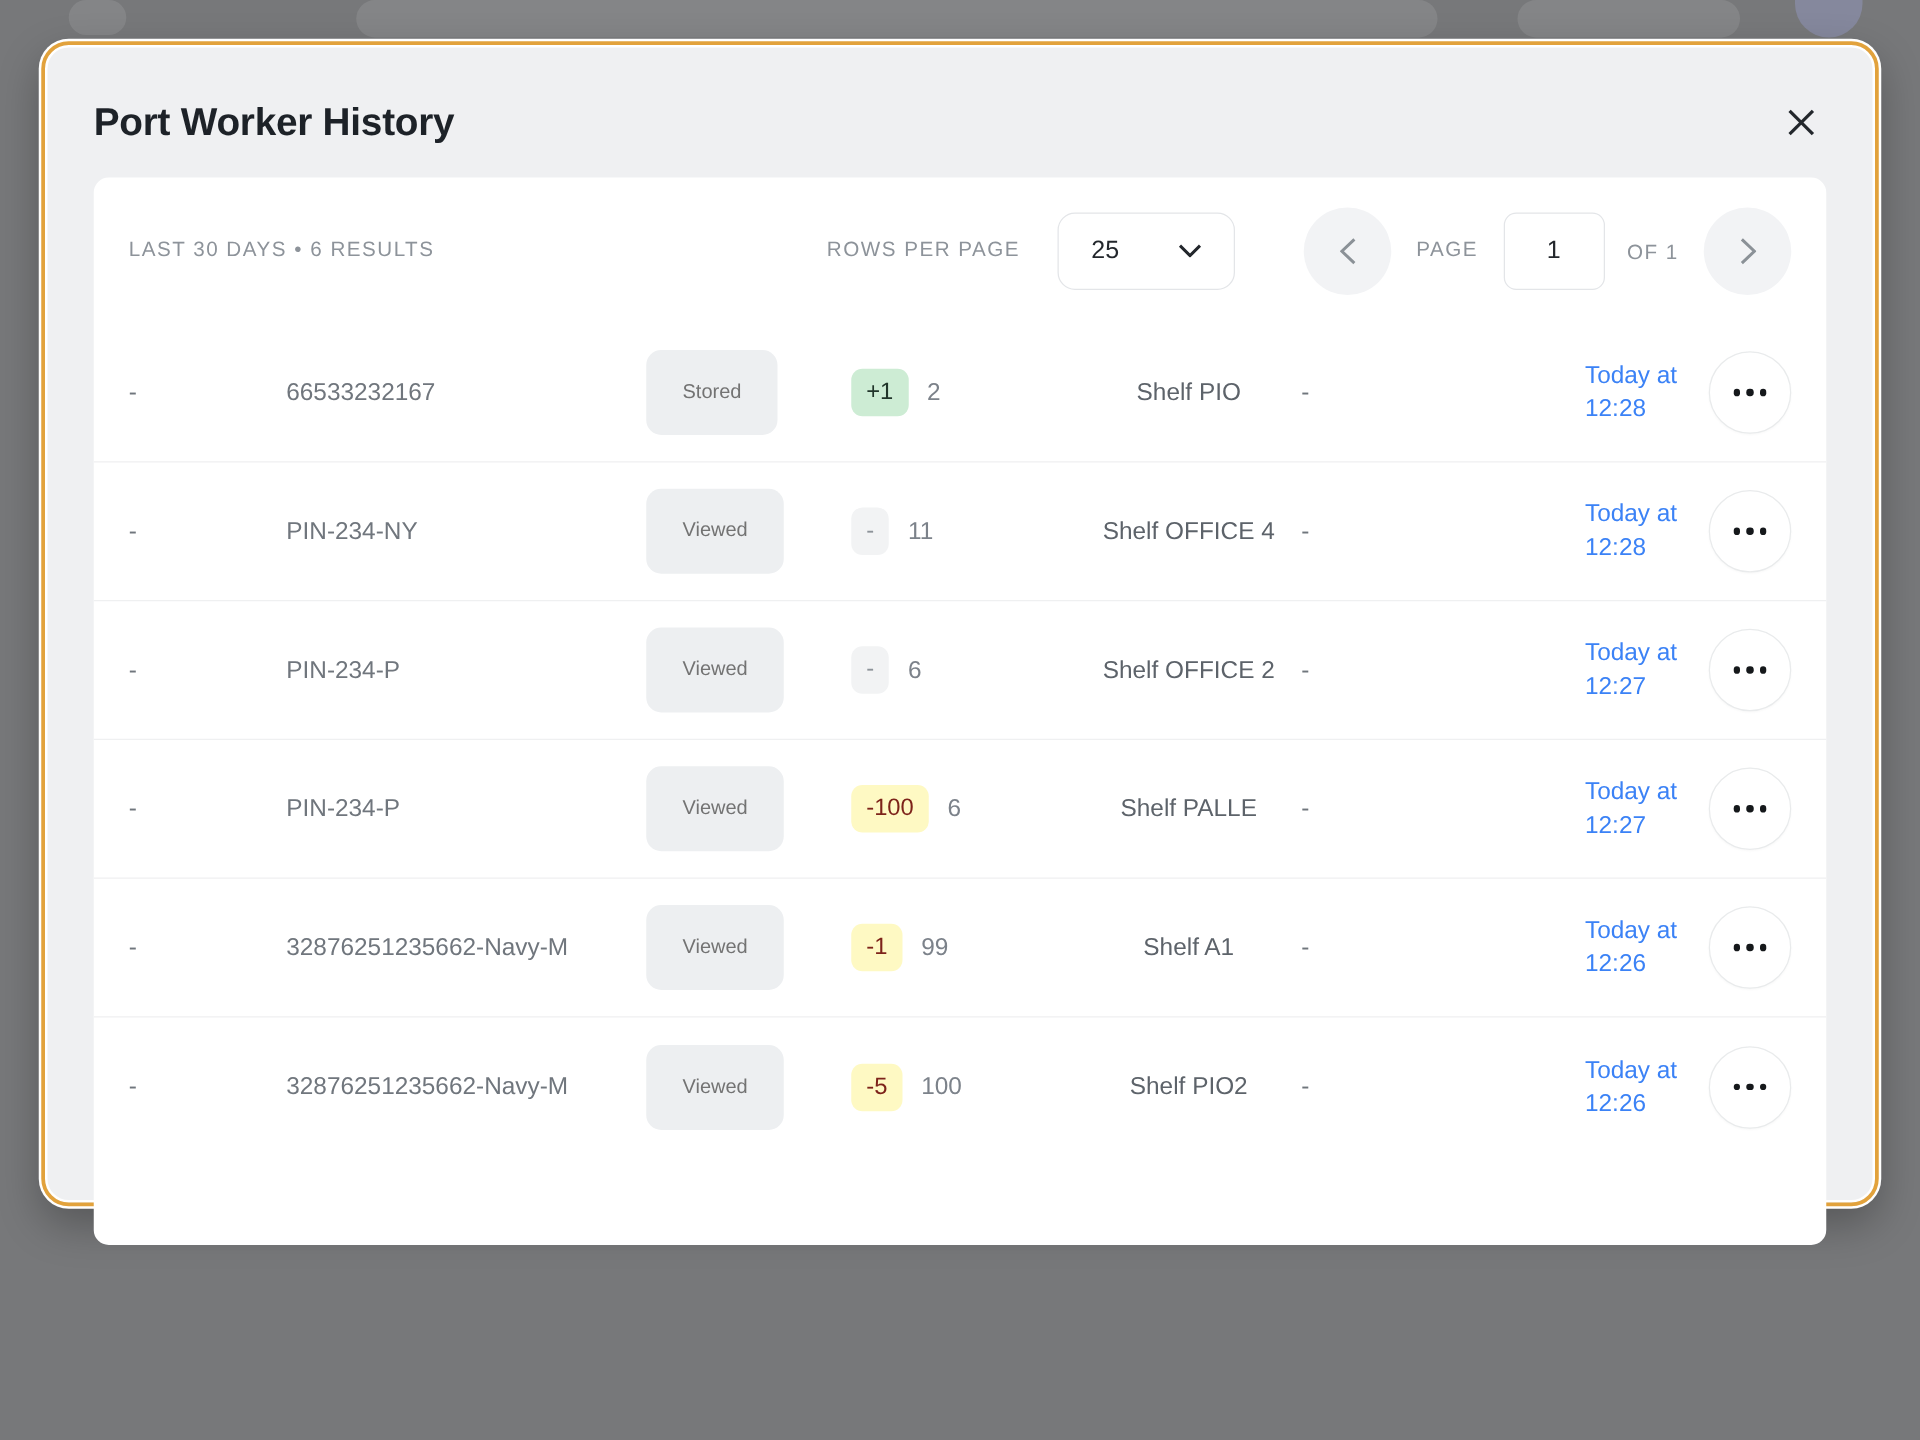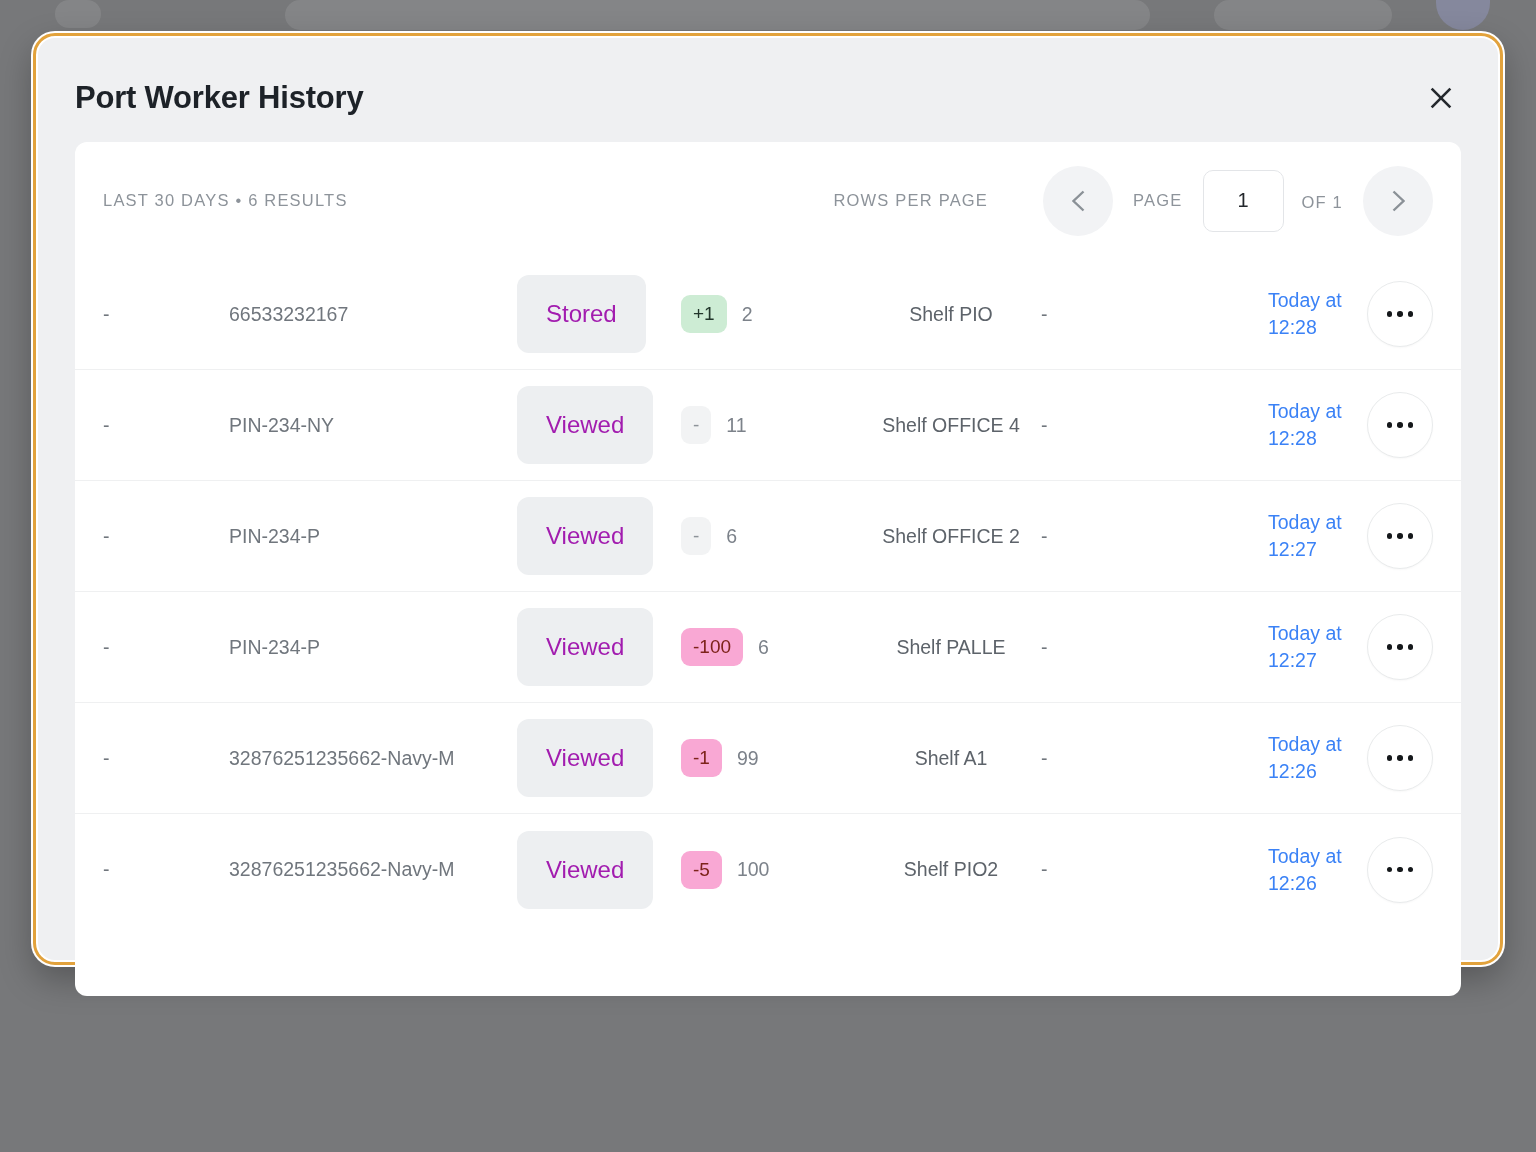--- a/index.html
+++ b/index.html
@@ -93,29 +93,29 @@
     display:inline-flex; align-items:center; justify-content:center;
     font-size:13px; color:#8d939a; cursor:pointer;
   }
   .sort-chev { stroke:#8d939a; stroke-width:2; fill:none; }
 
   .trow { height:111px; align-items:center; border-bottom:1px solid #eff0f1; }
   .trow:last-child { border-bottom:none; }
   .cell { font-size:19.5px; color:#70767d; display:flex; align-items:center; }
   .c-loc { color:#5d636a;justify-content:center; }
   .action-badge {
-    background:#edeff1; color:#a21caf; font-size:24px;
+    background:#edeff1; color:#737373; font-size:16px;
     padding:25px 29px; border-radius:12px; display:inline-block;
   }
   .delta {
     font-size:19px; padding:8px 12px; border-radius:9px; margin-right:15px;
     display:inline-block; min-width:29px; text-align:center;
   }
   .delta.positive { background:#cdecd4; color:#21352a; }
-  .delta.negative { background:#f9a8d4; color:#7d231a; }
+  .delta.negative { background:#fef9c3; color:#7d231a; }
   .delta.neutral  { background:#f2f3f4; color:#8d9399; }
   .qty { color:#7c828a; }
   .c-time { flex-direction:column; align-items:flex-start; justify-content:center; }
   .c-time span { color:#3b82f6; line-height:27px; font-size:19.5px;margin-left:32px; }
   .c-menu { justify-content:flex-end; }
   .menu-btn {
     width:66px; height:66px; border-radius:50%;
     background:#fff; border:1px solid #e9ebec; cursor:pointer;
     display:flex; align-items:center; justify-content:center; gap:5px;
     box-shadow:0 1px 2px rgba(0,0,0,0.03);
@@ -141,20 +141,26 @@
       </svg>
     </button>
   </div>
 
   <div class="panel">
 
     <div class="toolbar">
       <div class="upper-label">LAST 30 DAYS • 6 RESULTS</div>
       <div class="toolbar-right">
         <span class="upper-label">ROWS PER PAGE</span>
+        <div class="rpp-select">
+          <span class="rpp-value">25</span>
+          <svg class="chev" width="18" height="11" viewBox="0 0 18 11">
+            <polyline points="1,1.5 9,9.5 17,1.5"></polyline>
+          </svg>
+        </div>
         <div class="pager">
           <button class="pager-btn">
             <svg width="13" height="22" viewBox="0 0 13 22">
               <polyline points="11.5,1.5 1.5,11 11.5,20.5"></polyline>
             </svg>
           </button>
           <span class="upper-label lbl">PAGE</span>
           <input class="page-input" value="1" style="">
           <span class="upper-label of">OF 1</span>
           <button class="pager-btn">

